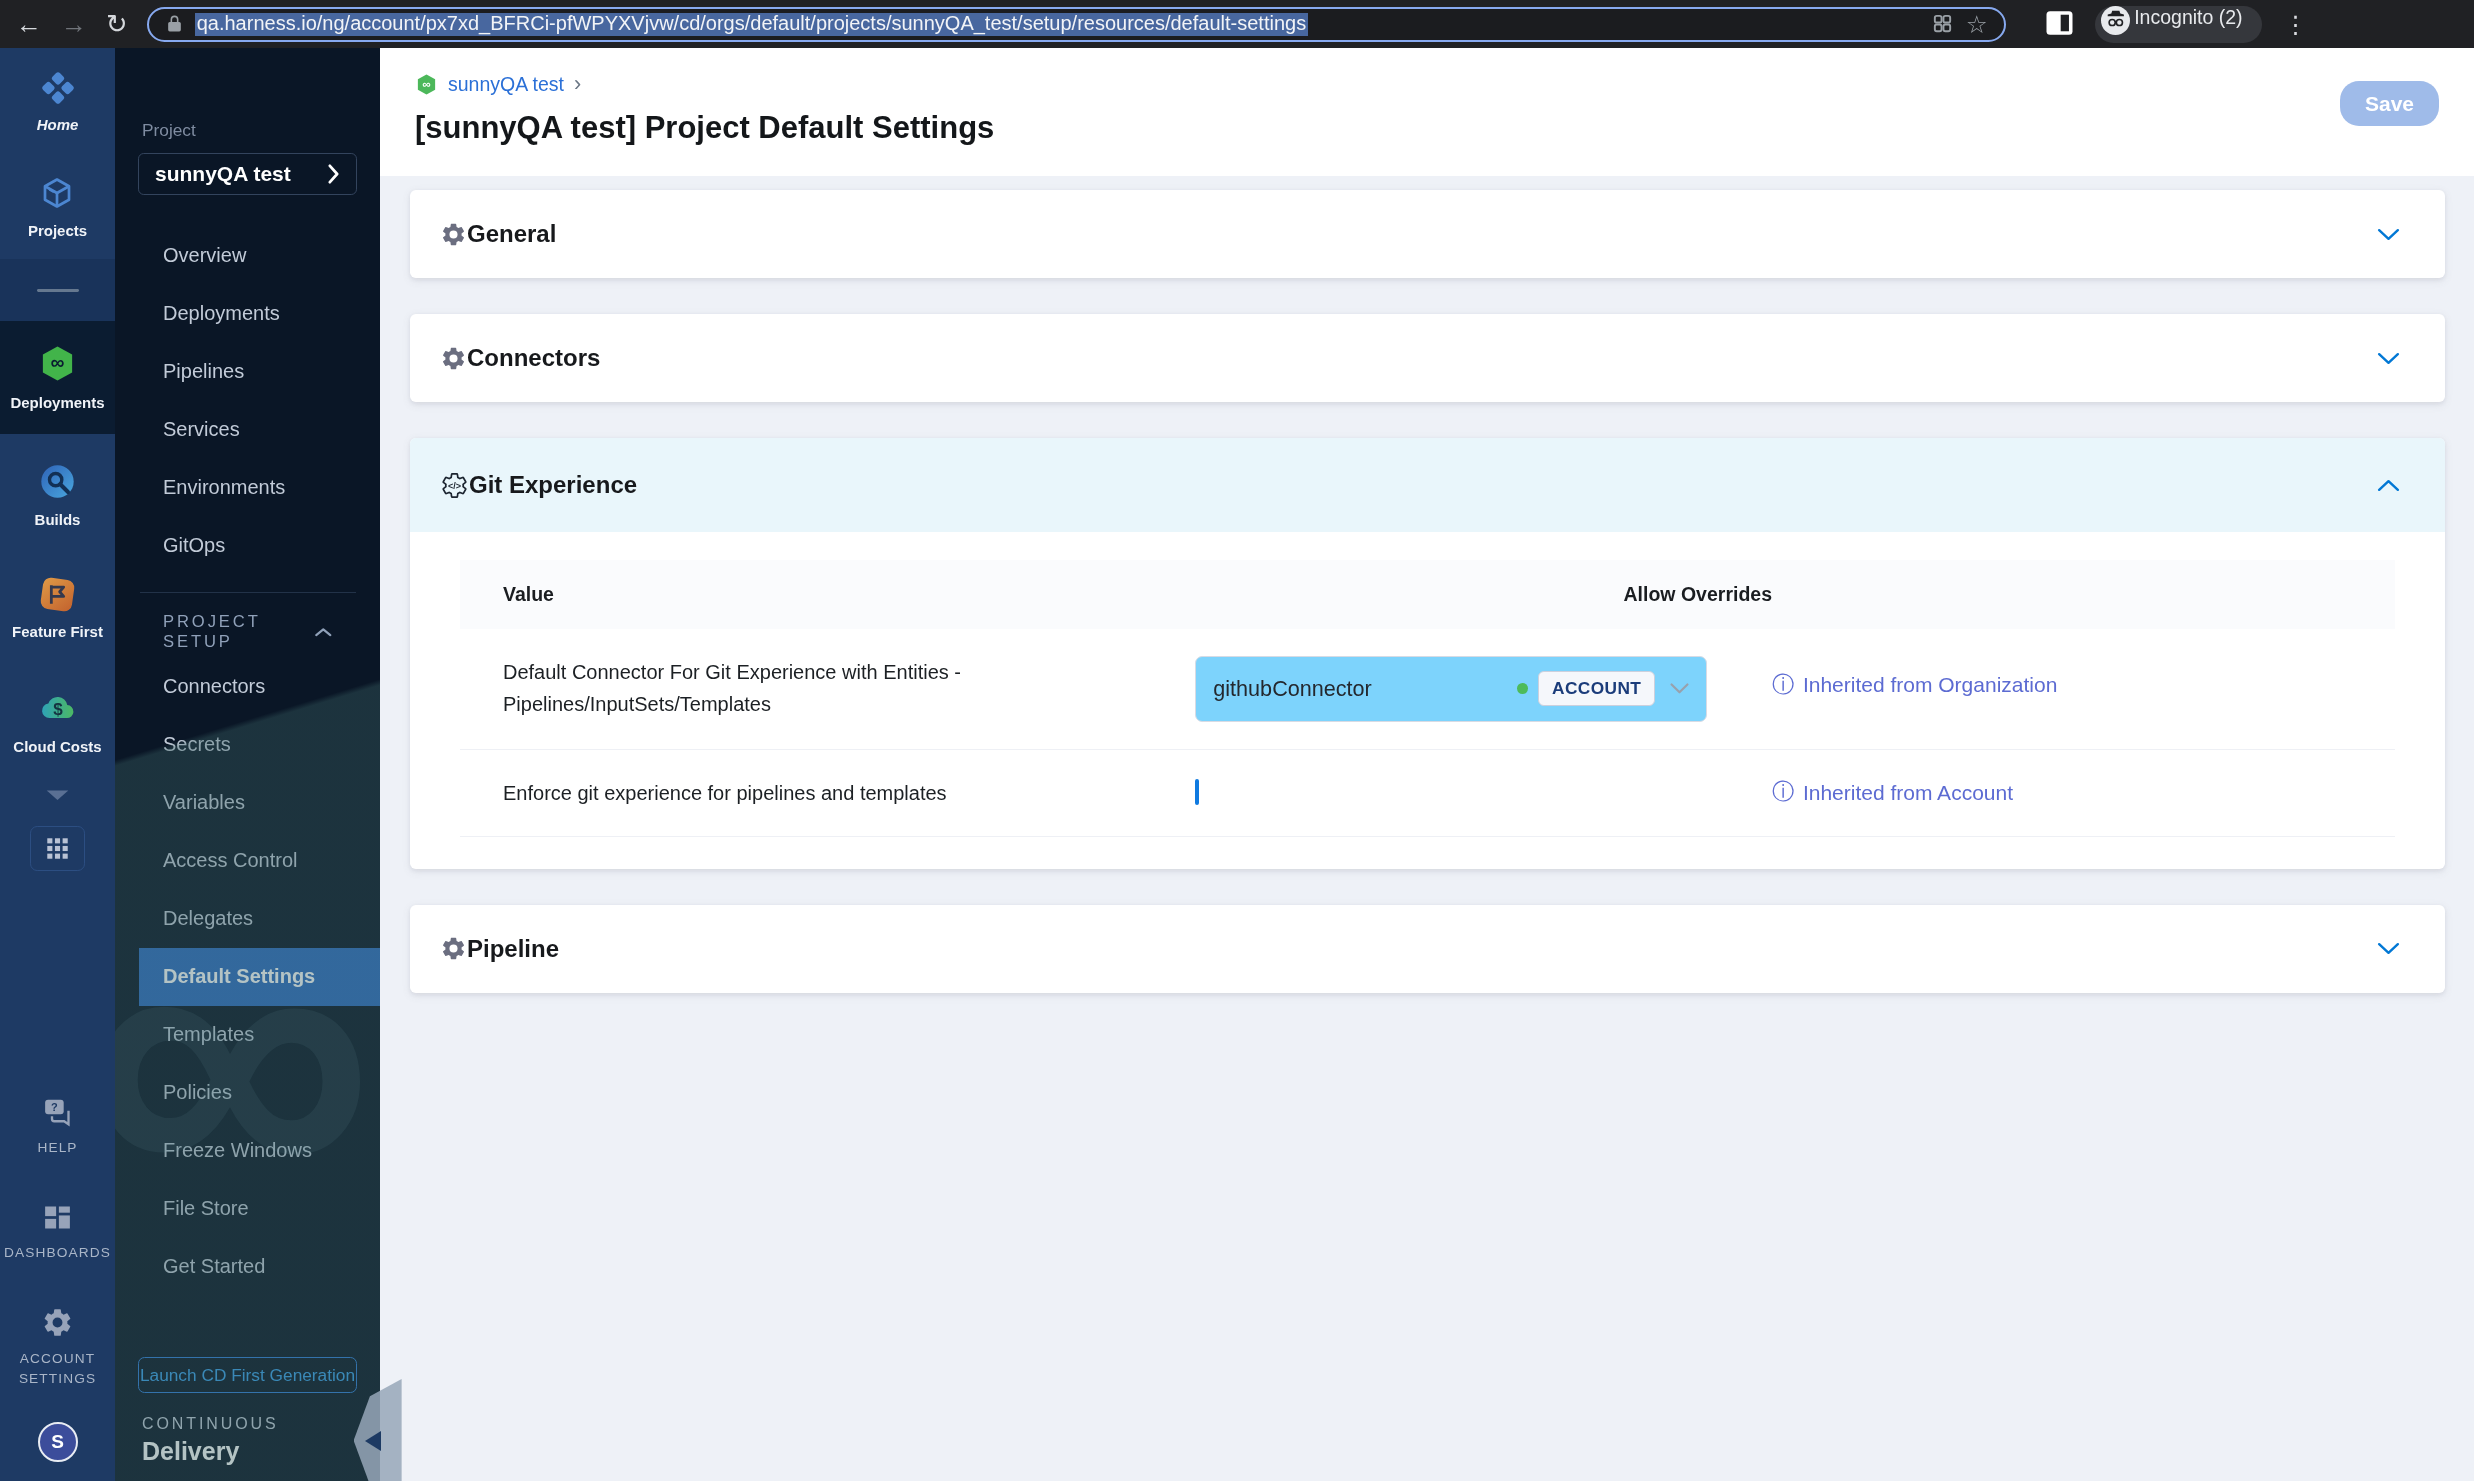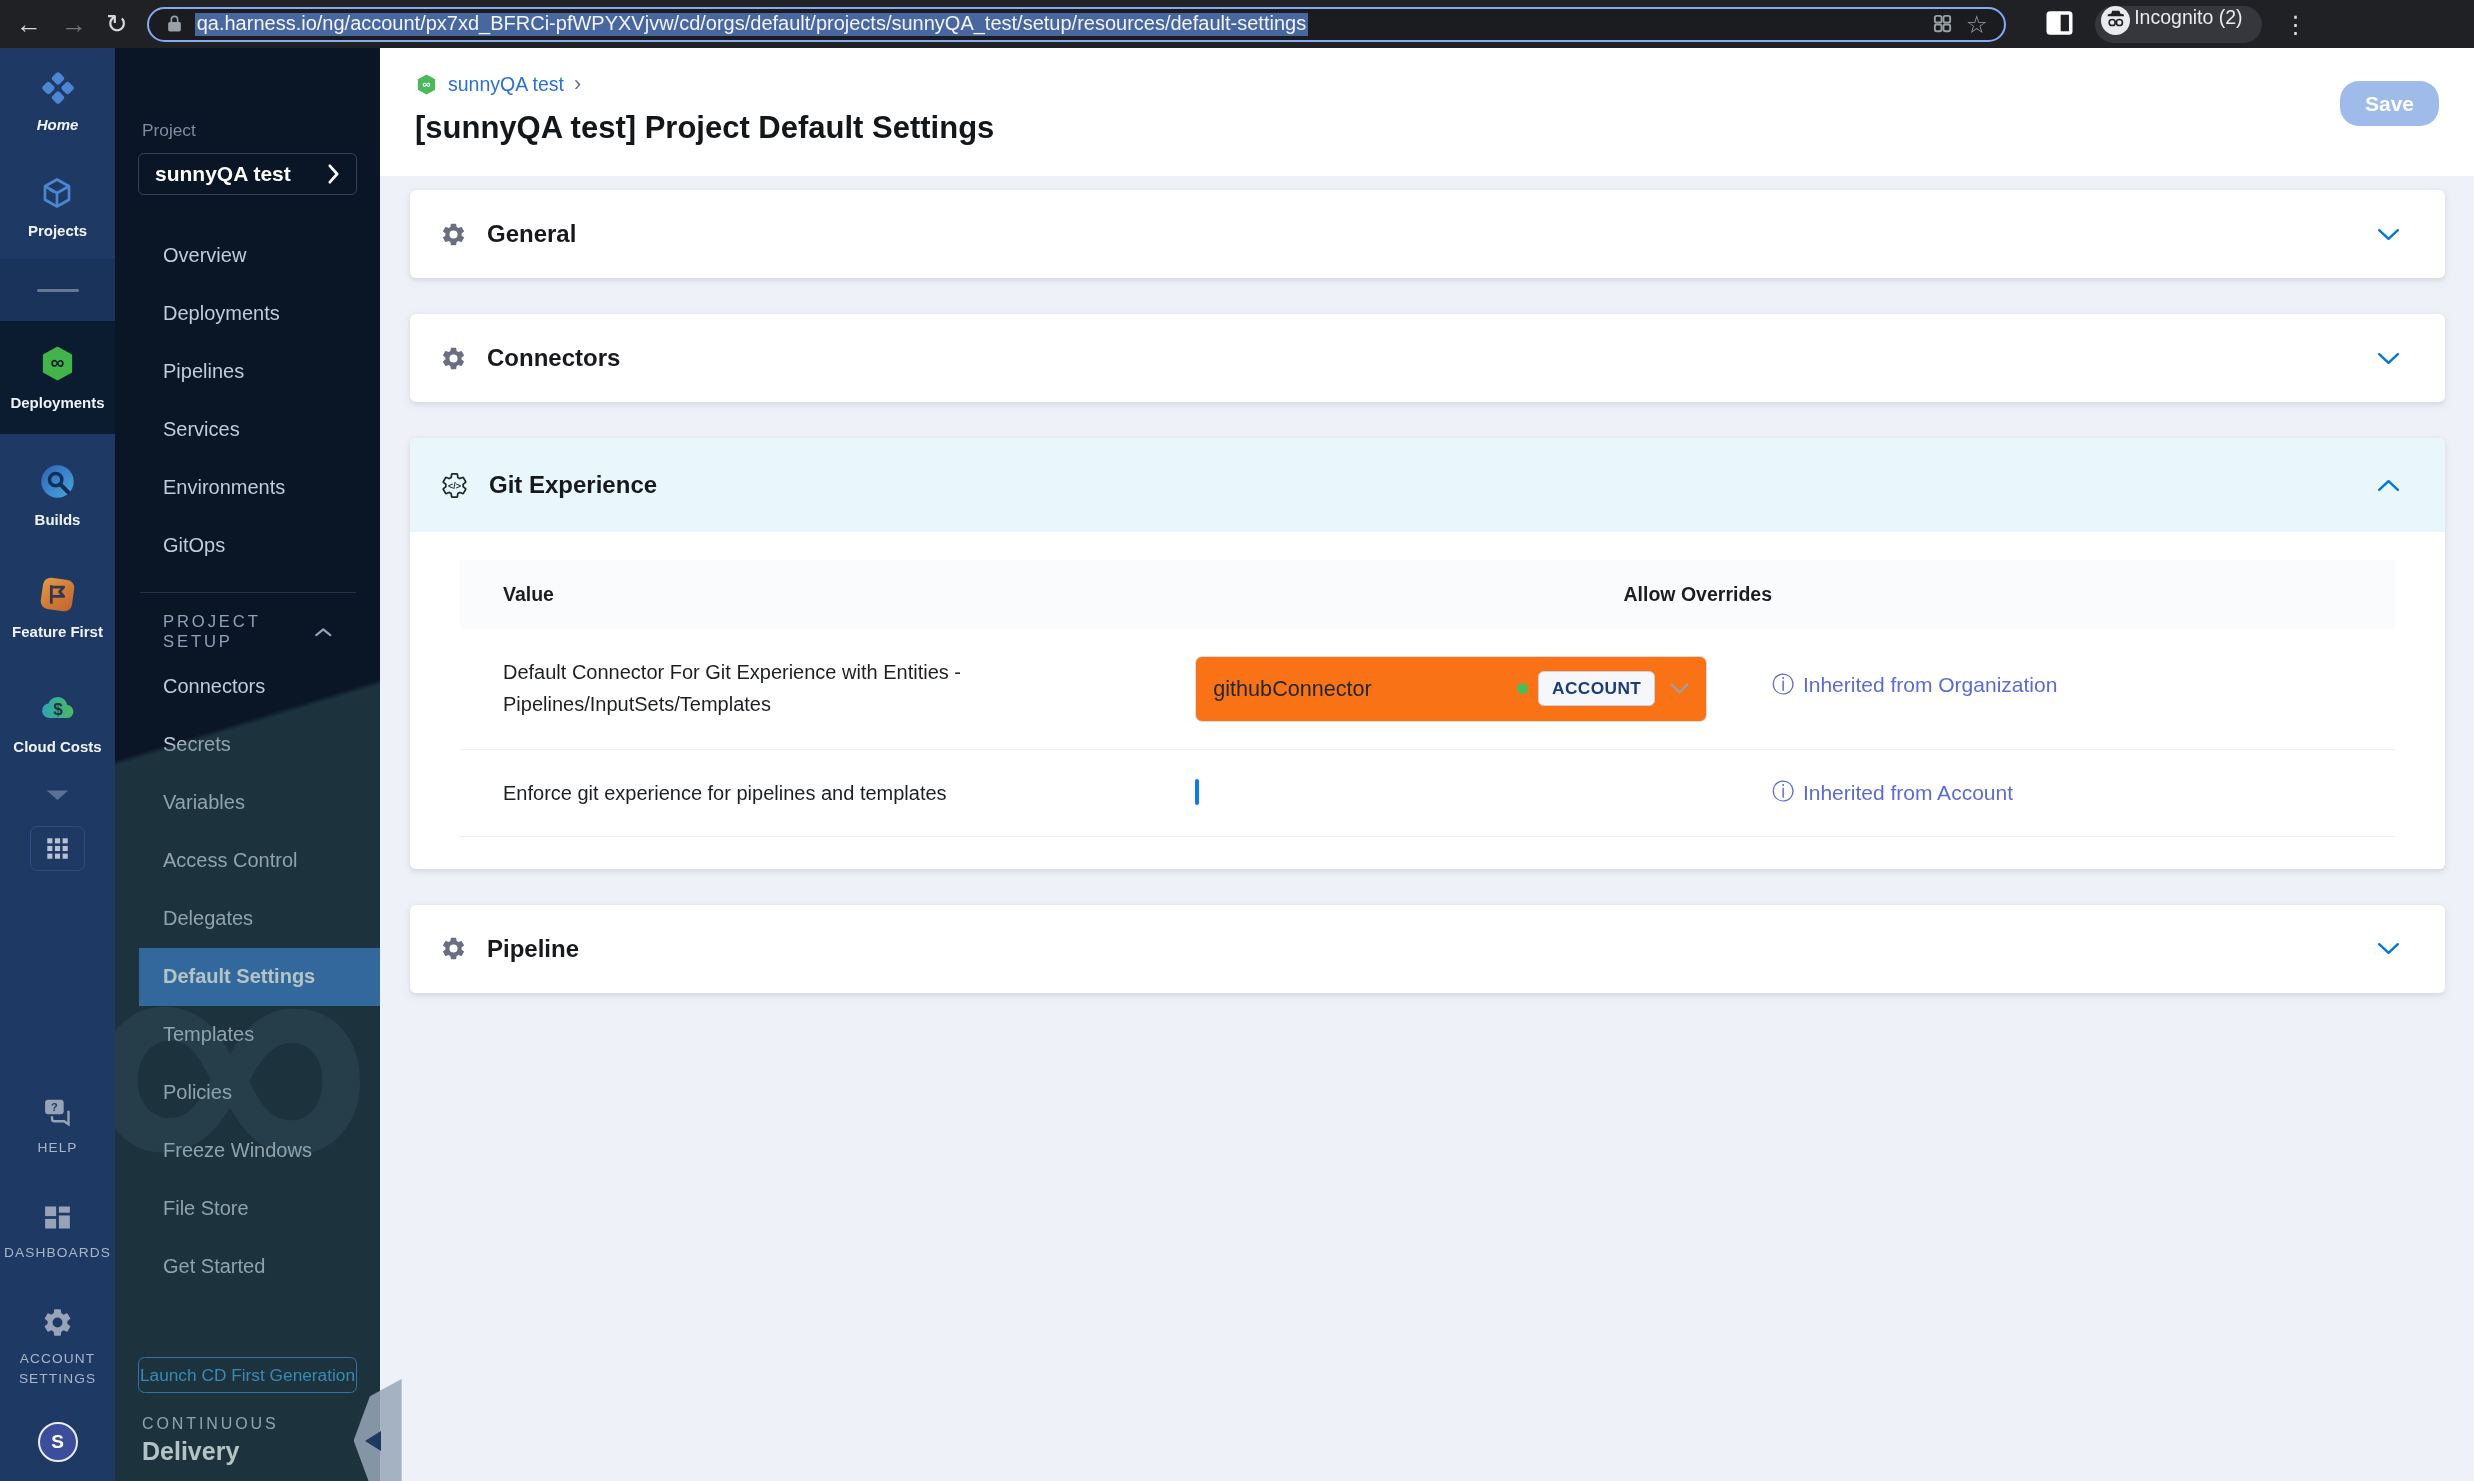--- a/index.html
+++ b/index.html
@@ -84,35 +84,35 @@
   .crumb-link { color:#2b70d7; cursor:pointer; }
   .crumb-chev { color:#6b7785; font-size:21.6px; line-height:1; }
   .page-title { margin-top:14.4px; font-size:31px; font-weight:700; color:#14171a; }
   .save-btn { position:absolute; right:36px; top:33px; width:99px; height:45px; border:none;
     border-radius:19px; background:#9fbbe9; color:#fff; font-size:21px; font-weight:700;
     font-family:inherit; cursor:pointer; }
 
   .content { flex:1; padding:14.4px 30px 0; overflow:hidden; }
   .card { background:#fff; border-radius:5.8px; margin-bottom:36px;
     box-shadow:0 1.4px 4.3px rgba(40,41,61,.06), 0 2.2px 8.6px rgba(96,97,112,.10); }
-  .card-header { height:88px; display:flex; align-items:center; gap:20px; padding:0 45px 0 30px;
+  .card-header { height:88px; display:flex; align-items:center; padding:0 45px 0 30px;
     cursor:pointer; }
   .card-title { font-size:24px; font-weight:700; color:#17191c; }
   .chev-right { margin-left:auto; }
   .git-header { background:#e9f6fb; border-radius:5.8px 5.8px 0 0; height:94px; }
 
   .git-body { padding:10px 50px 32px; }
   .gcols { display:grid; grid-template-columns:692px 577px 1fr; align-items:center; }
   .thead { background:#fafbfd; height:69px; padding:0 43px; margin-top:17.3px;
     font-size:19.5px; font-weight:700; color:#1a1d21; }
   .thead .col-last { justify-self:end; }
   .trow { padding:27px 43px; border-bottom:1.4px solid #eef0f5; font-size:20px; color:#1c2024; }
   .trow.top { align-items:start; }
   .row-name { max-width:649px; line-height:1.6; padding-right:43px; }
-  .sel-box { width:512px; height:66px; border:1.4px solid #d8dbe4; border-radius:7.2px; background:#f97316;
+  .sel-box { width:512px; height:66px; border:1.4px solid #d8dbe4; border-radius:7.2px; background:#7dd3fc;
     display:flex; align-items:center; padding:0 17.3px; cursor:pointer; }
   .sel-text { flex:1; font-size:21.6px; color:#24282e; }
   .dot { width:10.8px; height:10.8px; border-radius:50%; background:#4dbb5a; flex:none; }
   .scope-tag { margin:0 14.4px 0 10px; border:1.4px solid #ccd0dd; background:#f5f7fb; border-radius:5.8px;
     padding:5.8px 13px; font-size:17.3px; font-weight:700; color:#1b3c7a; letter-spacing:0.4px; }
   .checkbox { width:27px; height:27px; border:2.2px solid #0f7ae0; border-radius:5px; background:#fff;
     cursor:pointer; }
   .inherit { display:flex; align-items:center; gap:8.6px; color:#5c6bd2; font-size:21px; cursor:pointer; }
   .inherit .i-ic { font-size:22.3px; line-height:1; }
 </style>

